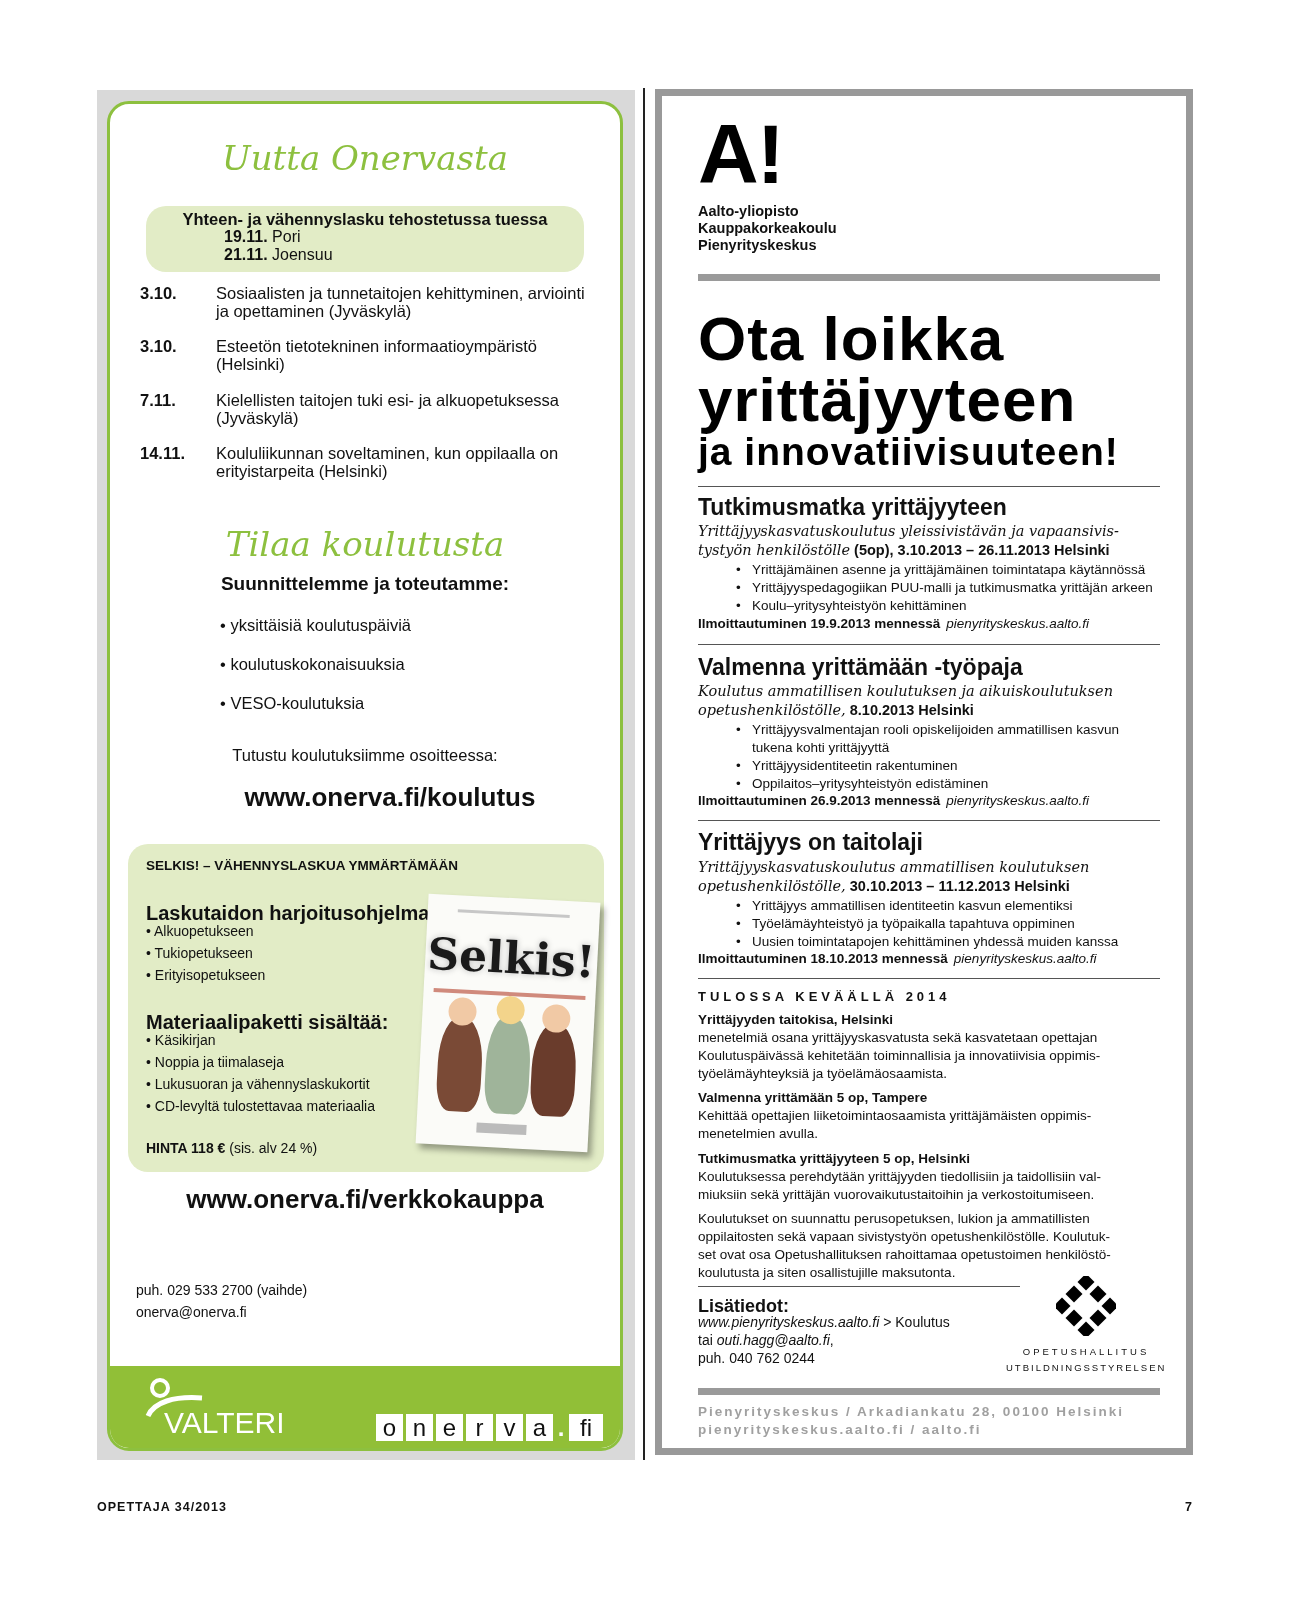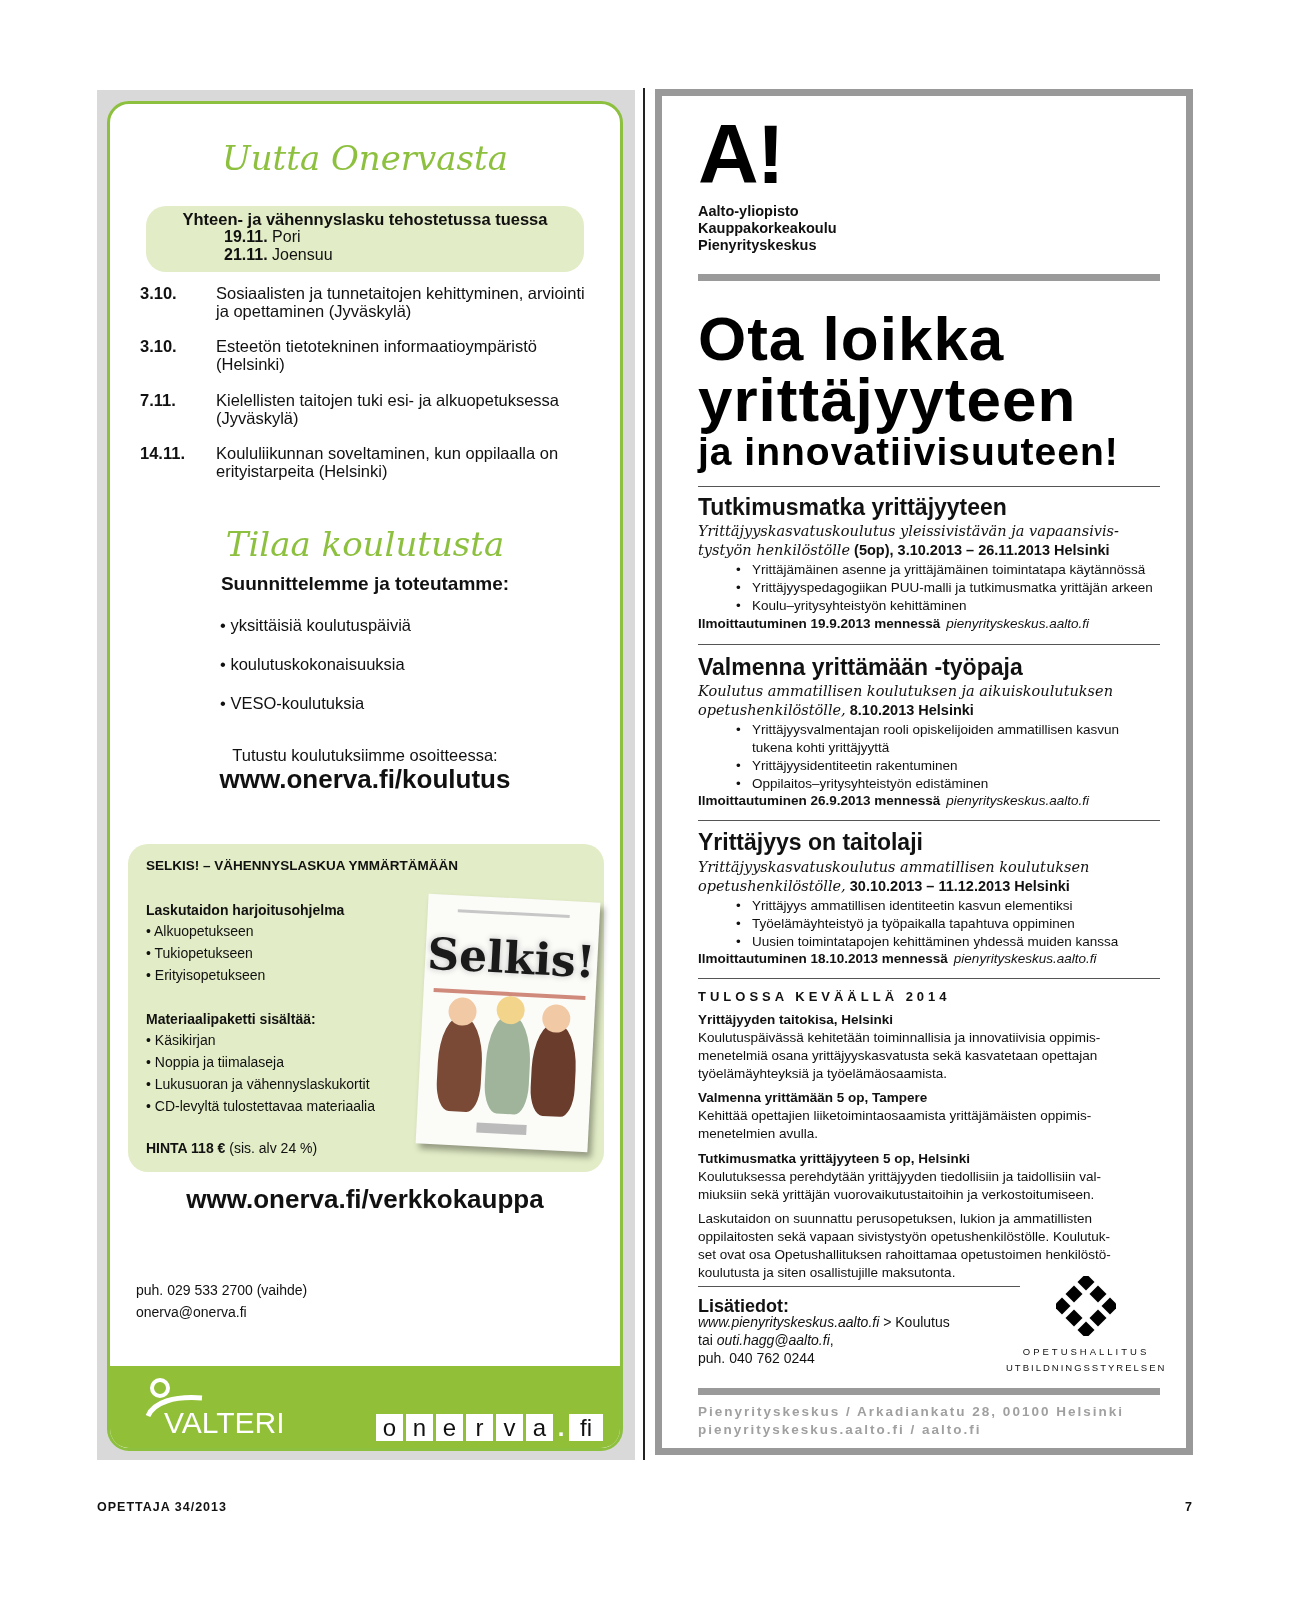--- a/index.html
+++ b/index.html
@@ -18,25 +18,25 @@
 
   .course { position: absolute; left: 30px; font-size: 16.5px; line-height: 18px; }
   .course .date { position: absolute; left: 0; top: 0; font-weight: bold; width: 70px; }
   .course .txt { position: absolute; left: 76px; top: 0; width: 380px; }
 
   .t-tilaa { top: 420px; }
   .suunn { position: absolute; left: 0; top: 469px; width: 100%; text-align: center; font-weight: bold; font-size: 19px; }
   .bul { position: absolute; left: 110px; font-size: 16.5px; }
   .tutustu { position: absolute; left: 0; top: 642px; width: 100%; text-align: center; font-size: 16.5px; }
   .url-big { position: absolute; left: 0; width: 100%; text-align: center; font-weight: bold; font-size: 26px; }
-  .u1 { top: 660px; }
+  .u1 { top: 678px; padding-left: 25px; }
 
   .selkis-box { position: absolute; left: 18px; top: 740px; width: 476px; height: 328px; background: #e2ecc6; border-radius: 20px; }
   .sk-title { position: absolute; left: 18px; top: 14px; font-weight: bold; font-size: 13.5px; }
-  .sk-h { position: absolute; left: 18px; font-weight: bold; font-size: 14px; }
+  .sk-h { position: absolute; left: 18px; font-weight: bold; font-size: 20px; }
   .sk-i { position: absolute; left: 18px; font-size: 14px; }
   .sk-price { position: absolute; left: 18px; top: 296px; font-size: 14px; }
   .sk-price b { font-weight: bold; }
   .book { position: absolute; left: 294px; top: 54px; width: 172px; height: 250px; background: #fbfbf8; transform: rotate(3deg); box-shadow: 4px 5px 6px rgba(0,0,0,0.35); }
   .book-title { position: absolute; left: 0; top: 34px; width: 100%; text-align: center; font-family: "DejaVu Serif", serif; font-weight: bold; font-size: 44px; color: #1a1a1a; text-shadow: 0 0 6px #bbb; }
   .book-sub { position: absolute; left: 10px; top: 94px; width: 152px; height: 4px; background: #d08a7c; }
   .book-top { position: absolute; left: 30px; top: 14px; width: 112px; height: 3px; background: #c7c7c7; }
   .kid { position: absolute; border-radius: 50% 50% 30% 30%; }
   .kid.k1 { left: 18px; top: 120px; width: 44px; height: 96px; background: #7a4a36; }
   .kid.k2 { left: 66px; top: 116px; width: 44px; height: 100px; background: #9fb49a; }
@@ -229,39 +229,39 @@
   <div class="sec-bul" style="top:801px"><span class="dot">•</span><span>Yrittäjyys ammatillisen identiteetin kasvun elementiksi</span></div>
   <div class="sec-bul" style="top:819px"><span class="dot">•</span><span>Työelämäyhteistyö ja työpaikalla tapahtuva oppiminen</span></div>
   <div class="sec-bul" style="top:837px"><span class="dot">•</span><span>Uusien toimintatapojen kehittäminen yhdessä muiden kanssa</span></div>
   <div class="sec-reg" style="top:855px"><b>Ilmoittautuminen 18.10.2013 mennessä</b><i>pienyrityskeskus.aalto.fi</i></div>
 
   <div class="rule" style="top:882px"></div>
   <div class="tulossa" style="top:893px">TULOSSA KEVÄÄLLÄ 2014</div>
 
   <div class="sub-h" style="top:916px">Yrittäjyyden taitokisa, Helsinki</div>
   <div class="para" style="top:933px">
+    <div>menetelmiä osana yrittäjyyskasvatusta sekä kasvatetaan opettajan</div>
     <div>Koulutuspäivässä kehitetään toiminnallisia ja innovatiivisia oppimis-</div>
-    <div>menetelmiä osana yrittäjyyskasvatusta sekä kasvatetaan opettajan</div>
     <div>työelämäyhteyksiä ja työelämäosaamista.</div>
   </div>
 
   <div class="sub-h" style="top:994px">Valmenna yrittämään 5 op, Tampere</div>
   <div class="para" style="top:1011px">
     <div>Kehittää opettajien liiketoimintaosaamista yrittäjämäisten oppimis-</div>
     <div>menetelmien avulla.</div>
   </div>
 
   <div class="sub-h" style="top:1055px">Tutkimusmatka yrittäjyyteen 5 op, Helsinki</div>
   <div class="para" style="top:1072px">
     <div>Koulutuksessa perehdytään yrittäjyyden tiedollisiin ja taidollisiin val-</div>
     <div>miuksiin sekä yrittäjän vuorovaikutustaitoihin ja verkostoitumiseen.</div>
   </div>
 
   <div class="para" style="top:1114px">
-    <div>Laskutaidon on suunnattu perusopetuksen, lukion ja ammatillisten</div>
+    <div>Koulutukset on suunnattu perusopetuksen, lukion ja ammatillisten</div>
     <div>oppilaitosten sekä vapaan sivistystyön opetushenkilöstölle. Koulutuk-</div>
     <div>set ovat osa Opetushallituksen rahoittamaa opetustoimen henkilöstö-</div>
     <div>koulutusta ja siten osallistujille maksutonta.</div>
   </div>
 
   <div class="short-rule" style="top:1190px"></div>
   <div class="lis-h" style="top:1200px">Lisätiedot:</div>
   <div class="lis" style="top:1218px"><i>www.pienyrityskeskus.aalto.fi</i><span> &gt;  Koulutus</span></div>
   <div class="lis" style="top:1236px"><span>tai </span><i>outi.hagg@aalto.fi</i><span>,</span></div>
   <div class="lis" style="top:1254px">puh. 040 762 0244</div>

